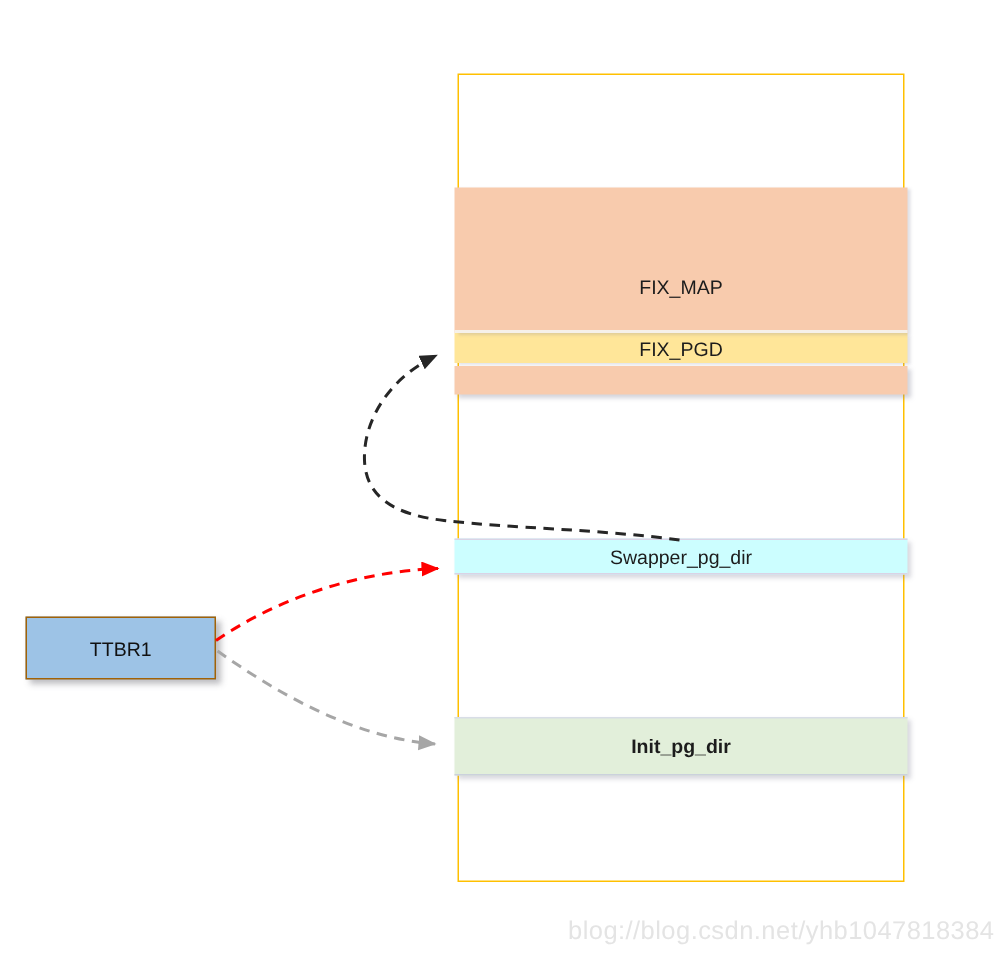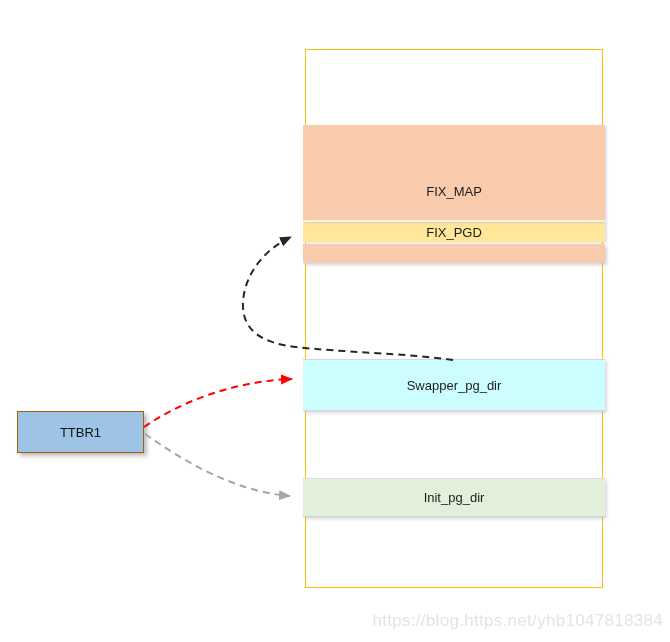--- a/index.html
+++ b/index.html
@@ -35,32 +35,33 @@
     top:222px;height:20px;
     background:#FFE699;
     box-shadow:2px 1px 2px rgba(130,130,150,0.25);
   }
   .band-fix-strip{
     top:244px;height:19px;
     background:#F8CBAD;
     box-shadow:2px 2px 3px rgba(130,130,150,0.35);
   }
   .band-swapper{
-    top:359px;height:52px;
+    top:359px;height:24px;
     background:#CCFEFF;
     border-top:1px solid #DAD3E5;
     border-bottom:1px solid #DAD3E5;
     box-shadow:2px 2px 3px rgba(130,130,150,0.3);
   }
   .band-init{
     top:478px;height:39px;
     background:#E2EFDA;
     border-top:1px solid #D8DDE6;
     border-bottom:1px solid #CBD1DC;
     box-shadow:2px 2px 3px rgba(130,130,150,0.3);
+    font-weight:bold;
   }
   .register{
     position:absolute;
     left:17px;top:411px;
     width:125px;height:40px;
     background:#9DC3E6;
     border:1px solid #a16207;
     box-shadow:3px 3px 4px rgba(110,110,120,0.45);
     display:flex;align-items:center;justify-content:center;
     font-size:13px;color:#111111;
@@ -123,15 +124,15 @@
       </marker>
     </defs>
 
     <path d="M453,360 C402,353 338,352 296,347 C262,343 244,331 243,307 C242,281 259,252 291,237" fill="none" stroke="#262626" stroke-width="2" stroke-dasharray="7,5" marker-end="url(#ah-black)"></path>
 
     <path d="M144,427 C185,399 238,381 292,379" fill="none" stroke="#FF0000" stroke-width="2" stroke-dasharray="7,5" marker-end="url(#ah-red)"></path>
 
     <path d="M145,434 C186,463 237,492 290,496" fill="none" stroke="#A6A6A6" stroke-width="2" stroke-dasharray="7,5" marker-end="url(#ah-gray)"></path>
   </svg>
 
-  <div class="watermark">https://blog.https.net/yhb1047818384</div>
+  <div class="watermark">blog://blog.csdn.net/yhb1047818384</div>
 
 </div>
 
 </body></html>

